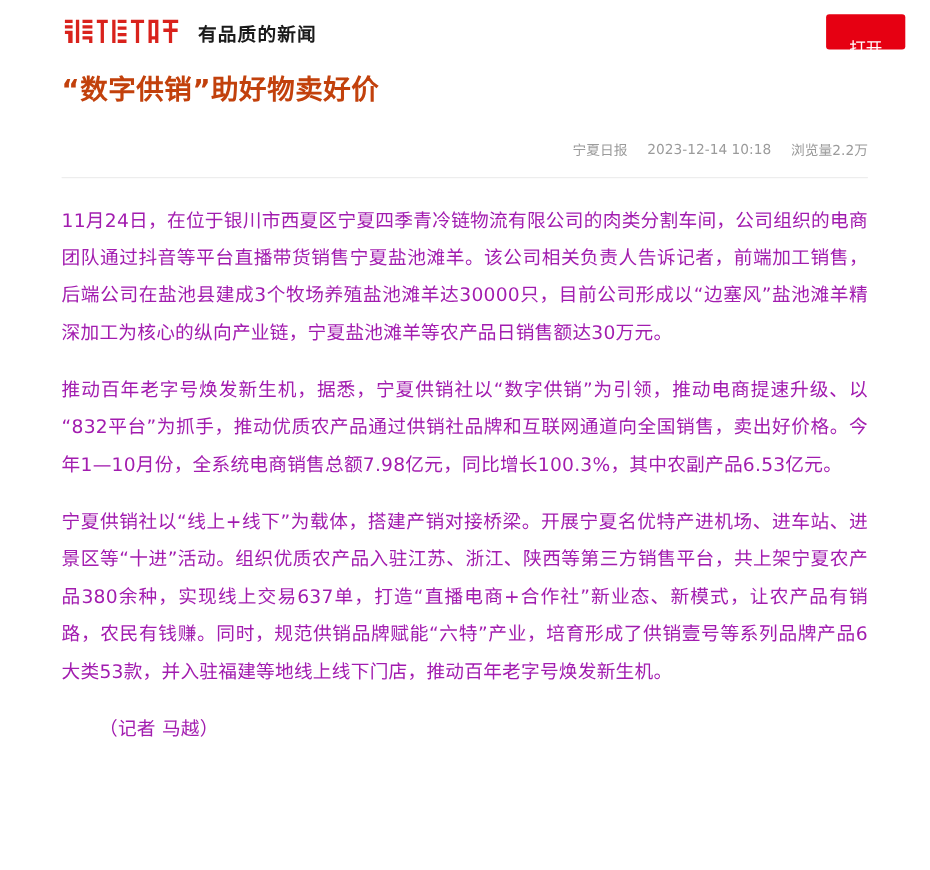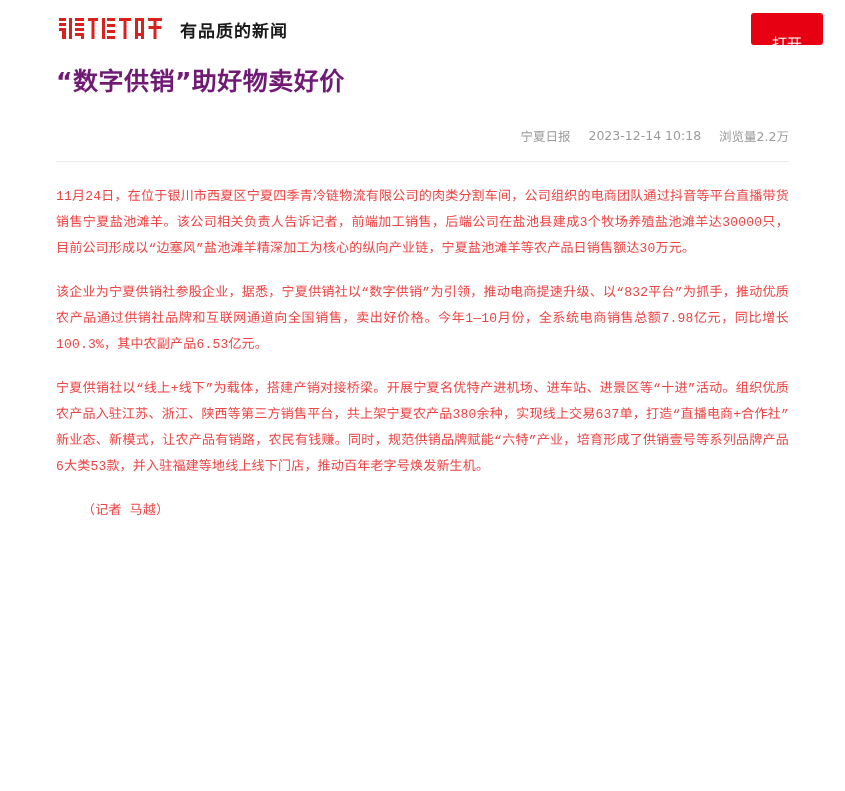--- a/index.html
+++ b/index.html
@@ -63,21 +63,21 @@
   }
 
   
   .article {
     padding: 0 56px 40px 56px;
     box-sizing: border-box;
   }
   .headline {
     font-size: 25px;
     font-weight: bold;
-    color: #701a75;
+    color: #c2410c;
     line-height: 1.45;
     margin: 8px 0 0 0;
     letter-spacing: 0.5px;
   }
   .meta {
     margin-top: 26px;
     font-size: 12.5px;
     color: #9b9b9b;
     display: flex;
     align-items: center;
@@ -88,28 +88,27 @@
   .divider {
     margin-top: 16px;
     border: 0;
     border-top: 1px solid #ececec;
     height: 0;
   }
   .body {
     margin-top: 22px;
   }
   .body p {
-    font-size: 13px;
+    font-size: 17px;
     line-height: 2.0;
-    color: #ef4444;
+    color: #a21caf;
     margin: 0 0 18px 0;
     text-align: justify;
     text-justify: inter-ideograph;
     letter-spacing: 0.2px;
-    font-family: Liberation Mono, monospace;
   }
   .body p.indent { text-indent: 0; }
   .body p.signature {
     text-indent: 2em;
     margin-bottom: 0;
   }
 </style>
 </head>
 <body>
 
@@ -144,19 +143,19 @@
     <div class="meta">
       <span>宁夏日报</span>
       <span>2023-12-14 10:18</span>
       <span>浏览量2.2万</span>
     </div>
 
     <hr class="divider">
 
     <div class="body">
       <p class="indent">11月24日，在位于银川市西夏区宁夏四季青冷链物流有限公司的肉类分割车间，公司组织的电商团队通过抖音等平台直播带货销售宁夏盐池滩羊。该公司相关负责人告诉记者，前端加工销售，后端公司在盐池县建成3个牧场养殖盐池滩羊达30000只，目前公司形成以“边塞风”盐池滩羊精深加工为核心的纵向产业链，宁夏盐池滩羊等农产品日销售额达30万元。</p>
-      <p class="indent">该企业为宁夏供销社参股企业，据悉，宁夏供销社以“数字供销”为引领，推动电商提速升级、以“832平台”为抓手，推动优质农产品通过供销社品牌和互联网通道向全国销售，卖出好价格。今年1—10月份，全系统电商销售总额7.98亿元，同比增长100.3%，其中农副产品6.53亿元。</p>
+      <p class="indent">推动百年老字号焕发新生机，据悉，宁夏供销社以“数字供销”为引领，推动电商提速升级、以“832平台”为抓手，推动优质农产品通过供销社品牌和互联网通道向全国销售，卖出好价格。今年1—10月份，全系统电商销售总额7.98亿元，同比增长100.3%，其中农副产品6.53亿元。</p>
       <p class="indent">宁夏供销社以“线上+线下”为载体，搭建产销对接桥梁。开展宁夏名优特产进机场、进车站、进景区等“十进”活动。组织优质农产品入驻江苏、浙江、陕西等第三方销售平台，共上架宁夏农产品380余种，实现线上交易637单，打造“直播电商+合作社”新业态、新模式，让农产品有销路，农民有钱赚。同时，规范供销品牌赋能“六特”产业，培育形成了供销壹号等系列品牌产品6大类53款，并入驻福建等地线上线下门店，推动百年老字号焕发新生机。</p>
       <p class="signature">（记者 马越）</p>
     </div>
 
   </div>
 </div>
 
 </body></html>

